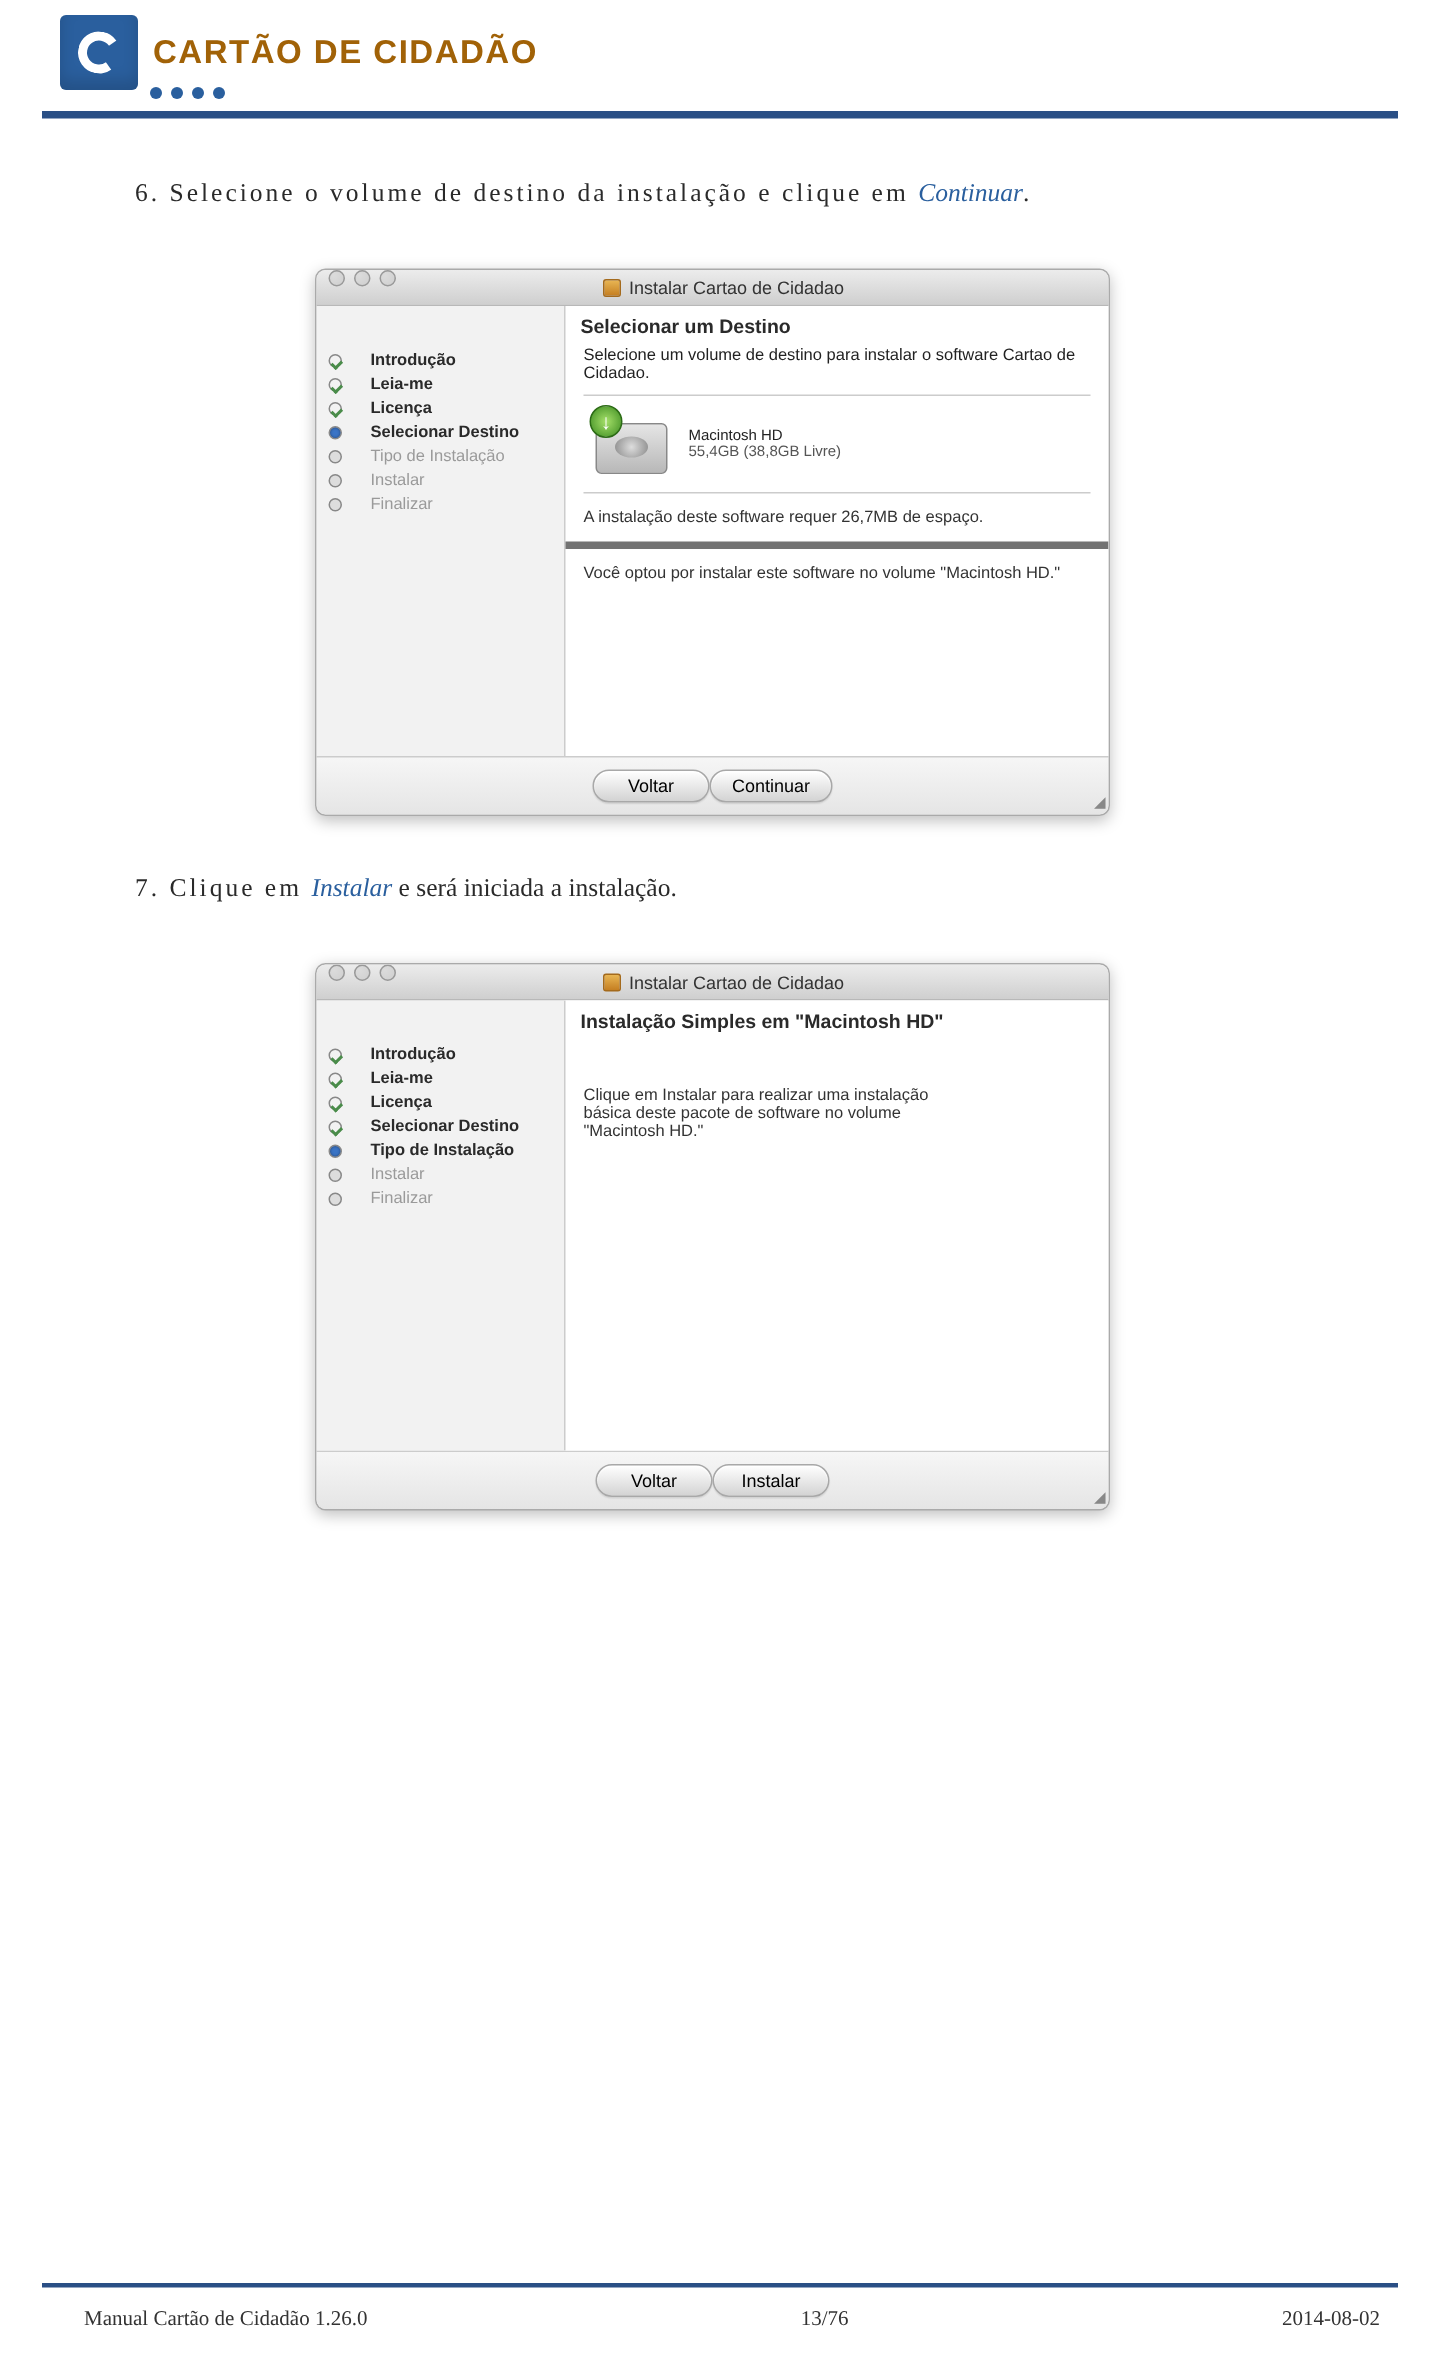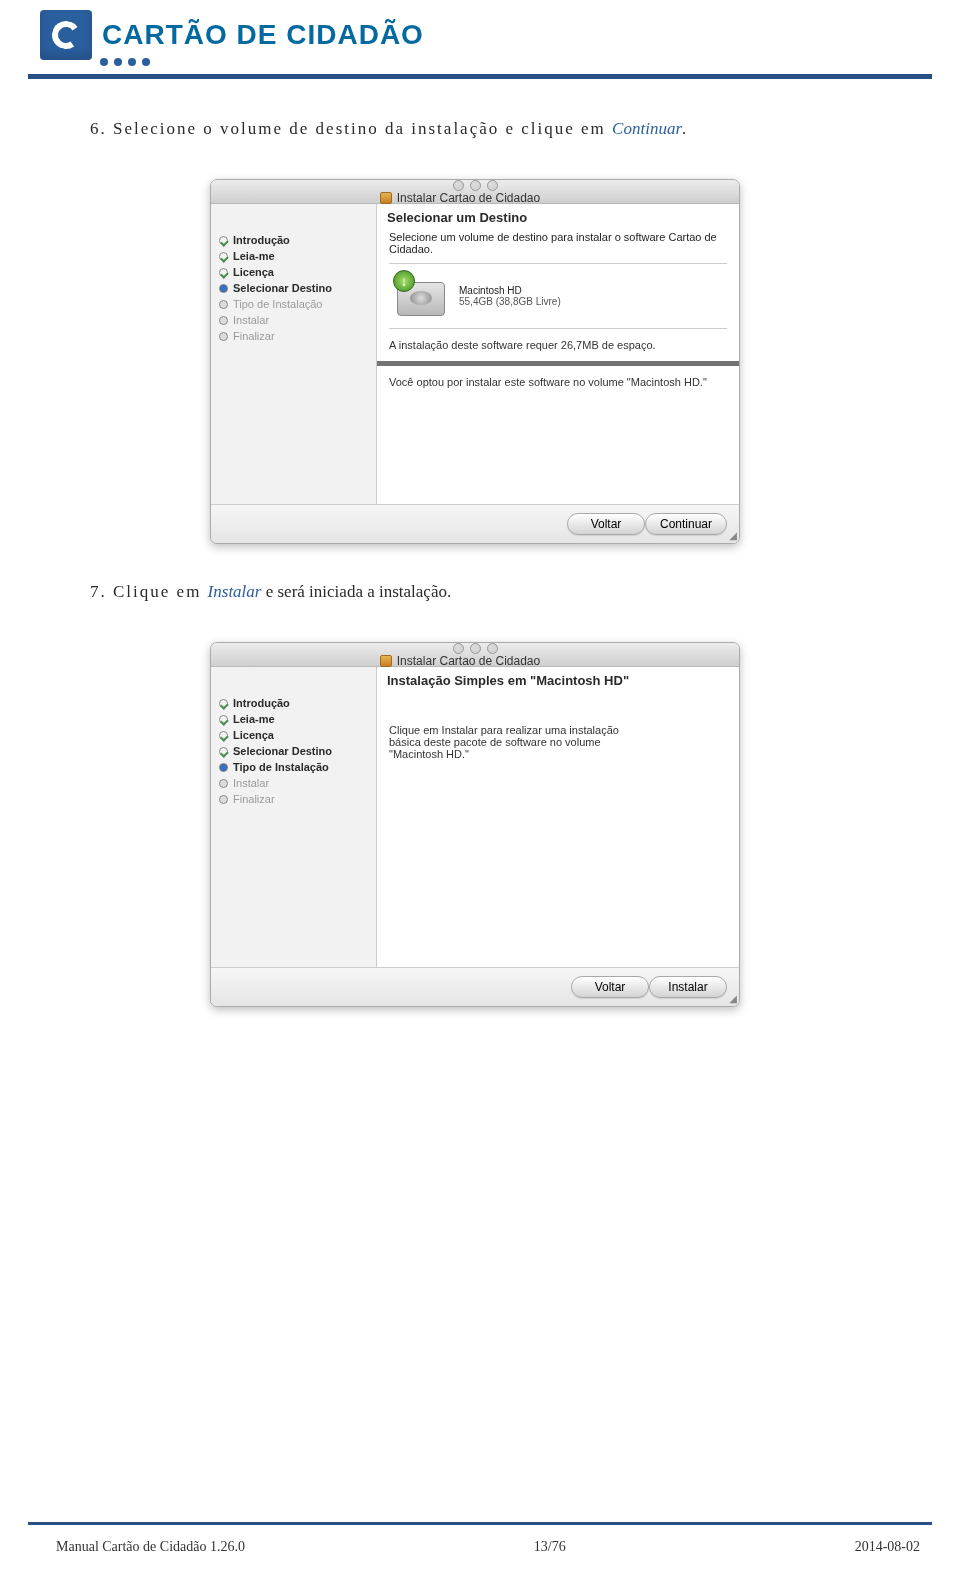--- a/index.html
+++ b/index.html
@@ -31,22 +31,22 @@
     width: 28px; height: 28px;
     border: 6px solid #fff;
     border-radius: 50%;
     border-right-color: transparent;
     transform: rotate(10deg);
   }
   .logo-text {
     font-family: Arial, Helvetica, sans-serif;
     font-weight: 700;
     letter-spacing: 1px;
-    color: #0369a1;
-    font-size: 28px;
+    color: #a16207;
+    font-size: 22px;
   }
   .logo-dots { display:flex; gap:6px; margin-left:60px; margin-top:-2px; }
   .logo-dots span { width:8px; height:8px; border-radius:50%; background:#2a5f9e; }
   .hr-thick { height:5px; background:#2a4f85; margin: 8px 28px 0 28px; }
 
   
   .content { padding: 40px 90px 0 90px; }
   .step-line { font-size: 17px; margin-bottom: 40px; }
   .step-num { letter-spacing: 2px; }
   .step-em-italic { font-style: italic; color: #2a5f9e; }
@@ -58,26 +58,25 @@
     border: 1px solid #aaa;
     border-radius: 7px;
     background: #f6f6f6;
     box-shadow: 0 3px 10px rgba(0,0,0,0.25);
     overflow: hidden;
   }
   .mac-title {
     height: 24px;
     background: linear-gradient(180deg,#ececec,#cfcfcf);
     border-bottom:1px solid #b8b8b8;
-    display:flex; align-items:center;
+    display:flex; 
     padding: 0 8px;
     font-family: "Lucida Grande", Arial, sans-serif;
     font-size: 12px;
     color:#333;
-    flex-direction:column;
   }
   .traffic { display:flex; gap:6px; }
   .tl { width:11px; height:11px; border-radius:50%; background: radial-gradient(circle at 30% 30%, #fff4, #0000), #cfcfcf; border:1px solid #999; }
   .mac-title-text { flex:1; text-align:center; display:flex; align-items:center; justify-content:center; gap:5px; margin-left:-30px; }
   .box-icon {
     width:12px; height:12px;
     background: linear-gradient(180deg,#e8b553,#c57f22);
     border-radius:2px;
     border:1px solid #a46a1c;
   }
@@ -89,21 +88,21 @@
     position: relative;
   }
   .side {
     width: 165px;
     padding: 30px 6px 6px 8px;
     font-family: "Lucida Grande", Arial, sans-serif;
     font-size: 11px;
     position: relative;
     overflow:hidden;
   }
-  .side-item { display:flex; align-items:center; gap:5px; margin-bottom:4px; white-space:nowrap; }
+  .side-item { display:flex; align-items:center; gap:19px; margin-bottom:4px; white-space:nowrap; }
   .bul { width:9px; height:9px; border-radius:50%; border:1px solid #888; flex:0 0 9px; }
   .bul.checked { background:#f2f2f2; position:relative; }
   .bul.checked::after{ content:""; position:absolute; left:1px; top:3px; width:5px; height:3px; border-left:2px solid #4a8c4a; border-bottom:2px solid #4a8c4a; transform:rotate(-45deg); }
   .bul.current { background:#3a74c6; box-shadow:inset 0 0 2px #0006; }
   .bul.grey { background:#ddd; }
   .side-item.bold { font-weight:bold; }
   .side-item.dim { color:#9a9a9a; }
 
   .side-art {
     position:absolute; left:-10px; bottom:-10px; width:180px; height:220px; pointer-events:none; z-index:-1;
@@ -144,21 +143,21 @@
     display:flex; align-items:center; justify-content:center; color:#fff; font-size:14px;
   }
   .pane .info { padding: 10px 12px; font-size:11px; color:#333; border-bottom:5px solid #737373; }
   .pane .info2 { padding: 10px 12px; font-size:11px; color:#333; flex:1; }
   .pane .info2.center { display:flex; align-items:flex-start; padding-top:30px; }
 
   .mac-footer {
     border-top:1px solid #ccc;
     background: linear-gradient(180deg,#f6f6f6,#e5e5e5);
     padding: 8px 12px;
-    display:flex; justify-content:flex-end; gap:0;
+    display:flex; justify-content:center; gap:0;
     font-family: "Lucida Grande", Arial, sans-serif;
   }
   .aqua-btn {
     min-width: 78px;
     font-size: 12px;
     padding: 3px 14px;
     border-radius: 11px;
     border: 1px solid #a8a8a8;
     background: linear-gradient(180deg,#ffffff,#d3d3d3);
     box-shadow: inset 0 1px 1px #fff, 0 1px 1px rgba(0,0,0,0.1);

